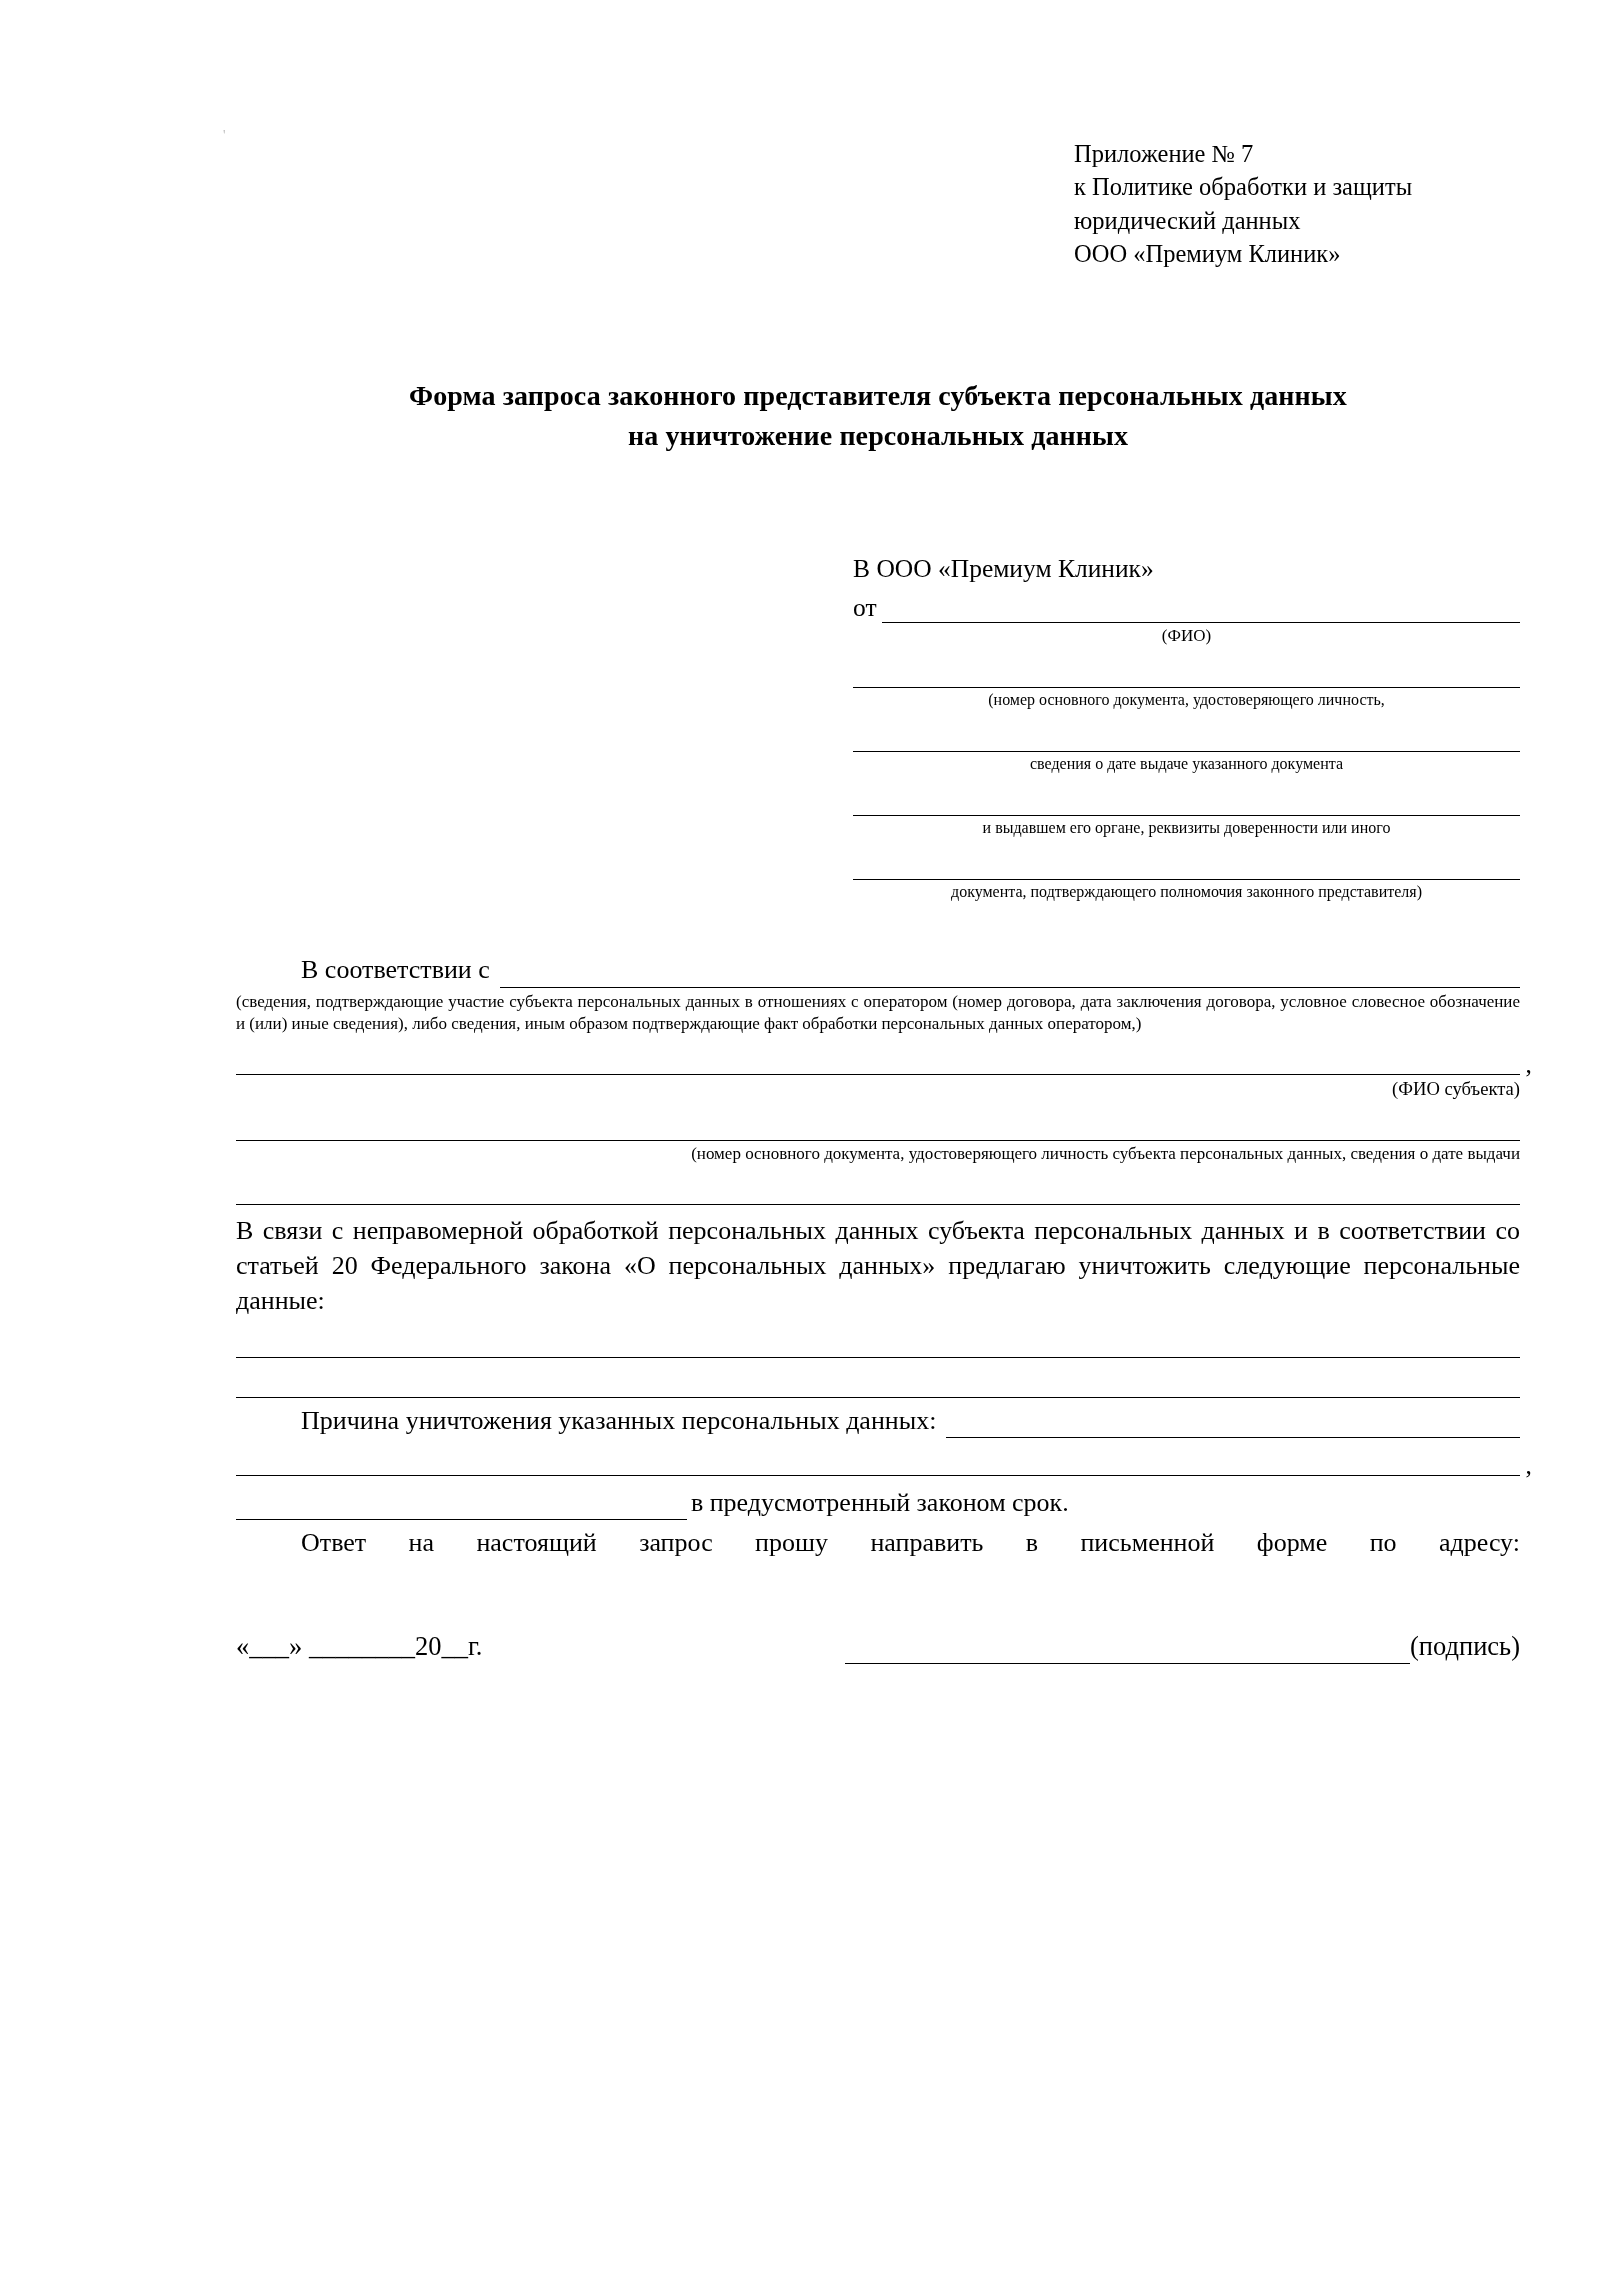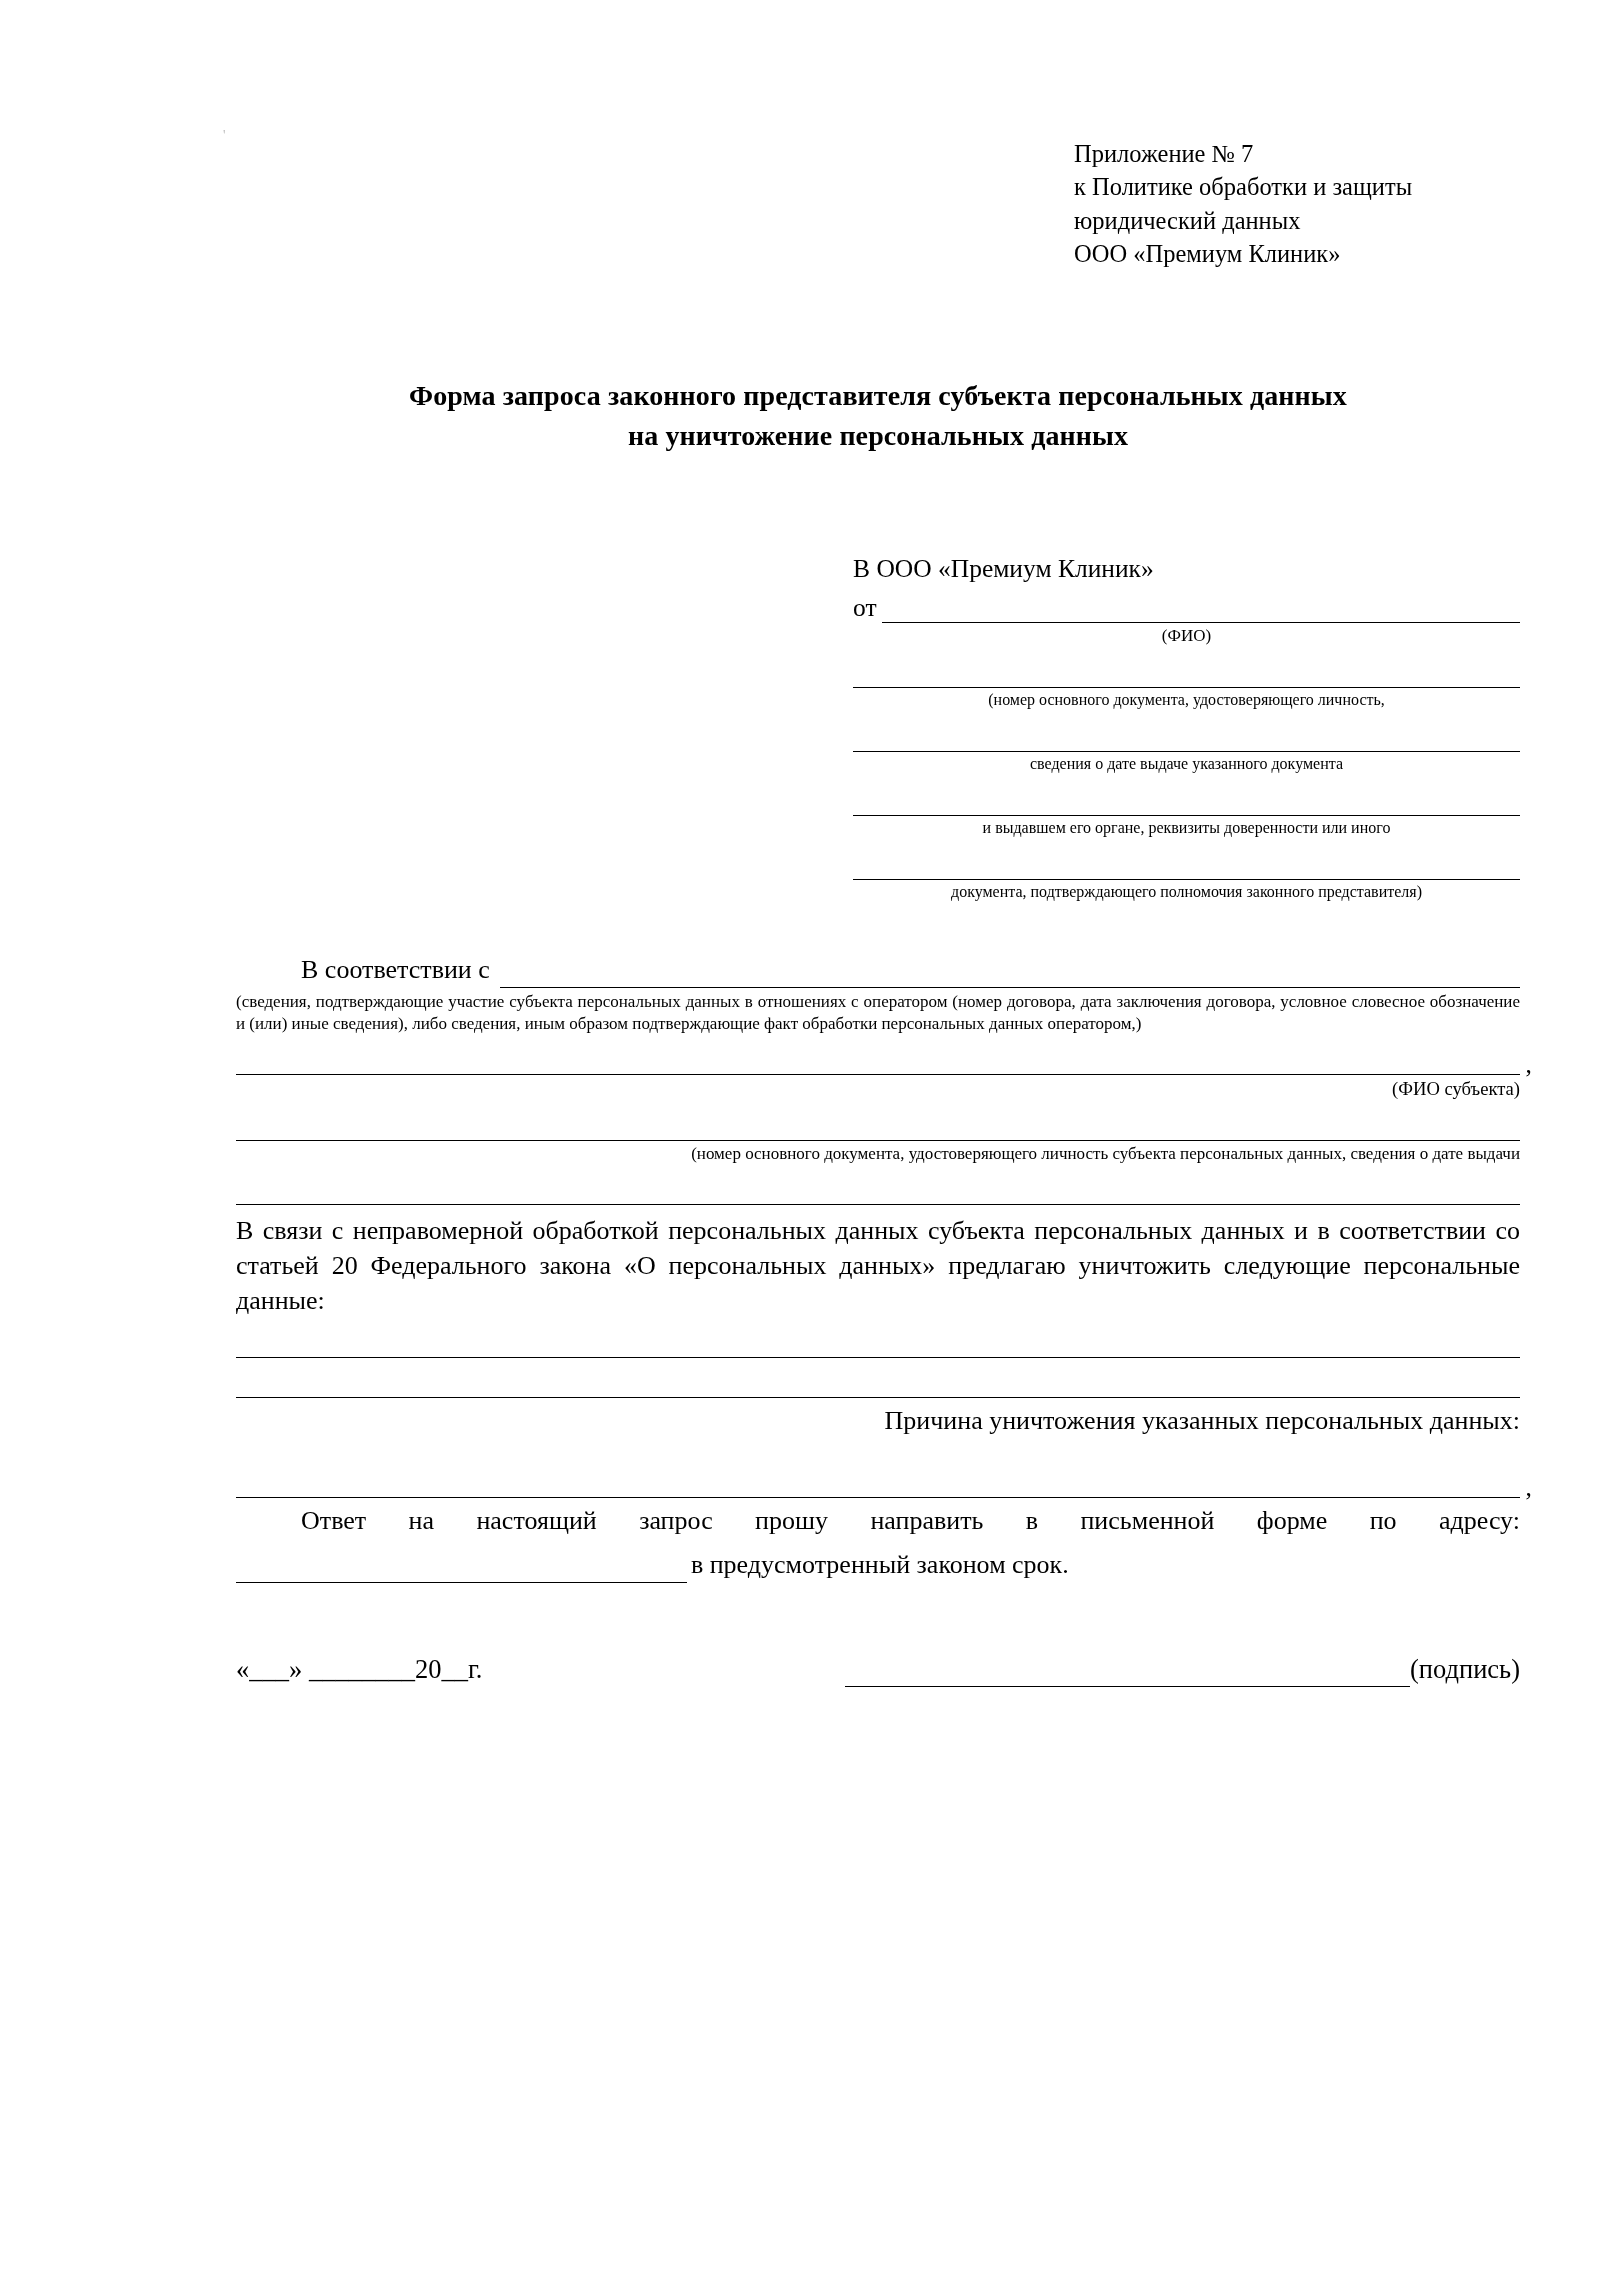--- a/index.html
+++ b/index.html
@@ -216,34 +216,34 @@
       <div class="linerow"></div>
       <div class="center-cap">(номер основного документа, удостоверяющего личность субъекта персональных данных, сведения о дате выдачи</div>
 
       <div class="linerow"></div>
 
       <div class="para just-all" style="margin-top:7.8px;">В связи с неправомерной обработкой персональных данных субъекта персональных данных и в соответствии со статьей 20 Федерального закона «О персональных данных» предлагаю уничтожить следующие персональные данные:</div>
 
       <div class="linerow"></div>
       <div class="linerow"></div>
 
-      <div class="inline-rule-row" style="margin-top:5.9px;flex-direction:column;">
+      <div class="inline-rule-row" style="margin-top:5.9px;">
         <span class="indent"></span>
         <span>Причина уничтожения указанных персональных данных:</span>
         <span class="rule" style="margin-left:9.8px;"></span>
       </div>
       <div class="linerow comma-after" style="margin-top:7.8px;"></div>
 
+      <div class="inline-rule-row" style="margin-top:9.8px;">
+        <span class="rule" style="flex:0 0 451px; margin-right:3.9px;"></span>
+        <span>в предусмотренный законом срок.</span>
+      </div>
       <div class="inline-rule-row" style="margin-top:5.9px;">
         <span class="indent"></span>
         <span style="flex:1 1 auto; text-align:justify; text-align-last:justify;">Ответ на настоящий запрос прошу направить в письменной форме по адресу:</span>
-      </div>
-      <div class="inline-rule-row" style="margin-top:9.8px;">
-        <span class="rule" style="flex:0 0 451px; margin-right:3.9px;"></span>
-        <span>в предусмотренный законом срок.</span>
       </div>
 
       <div class="sigrow">
         <span class="date">«___» ________20__г.</span>
         <span class="spacer"></span>
         <span class="sigline"></span>
         <span class="sigcap">(подпись)</span>
       </div>
 
     </div>

